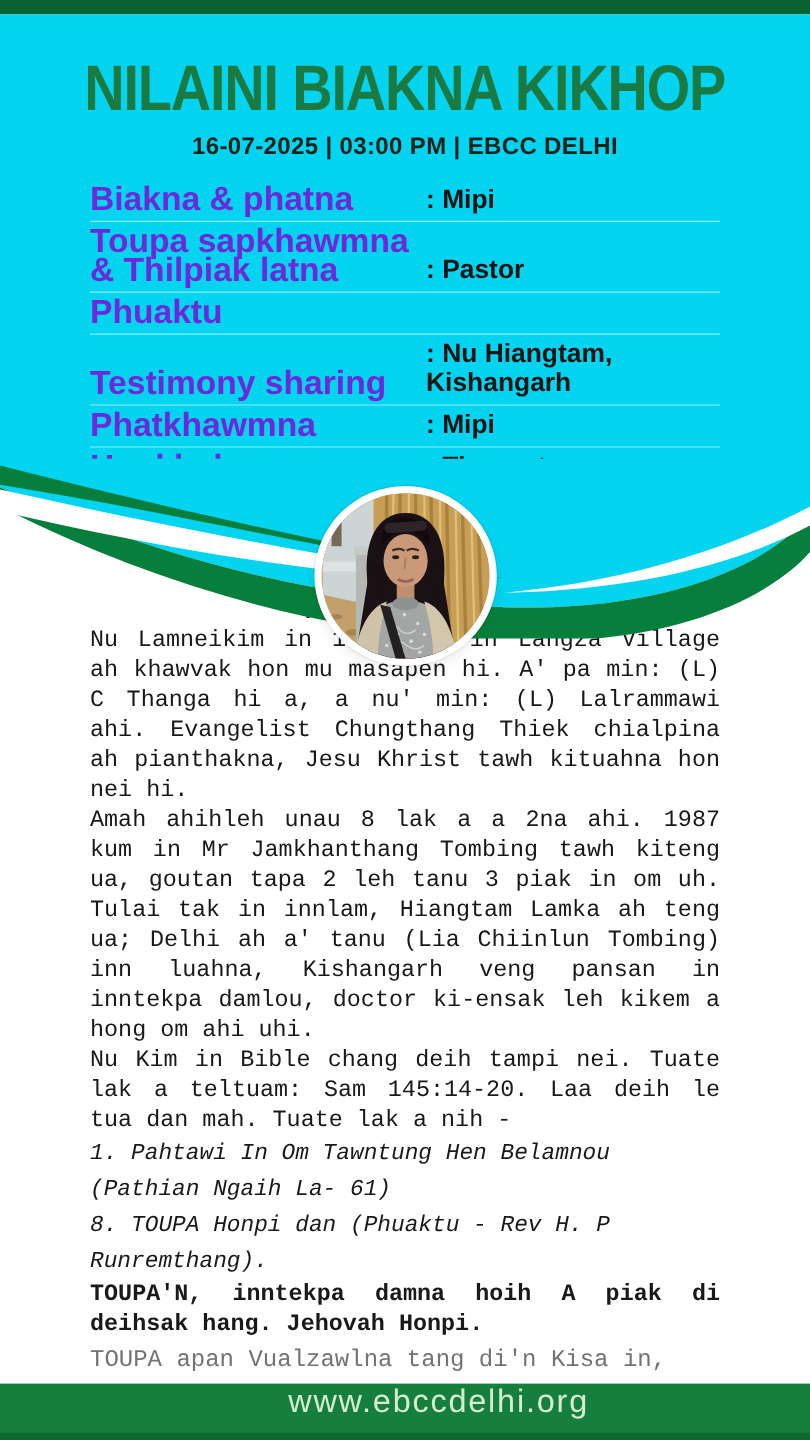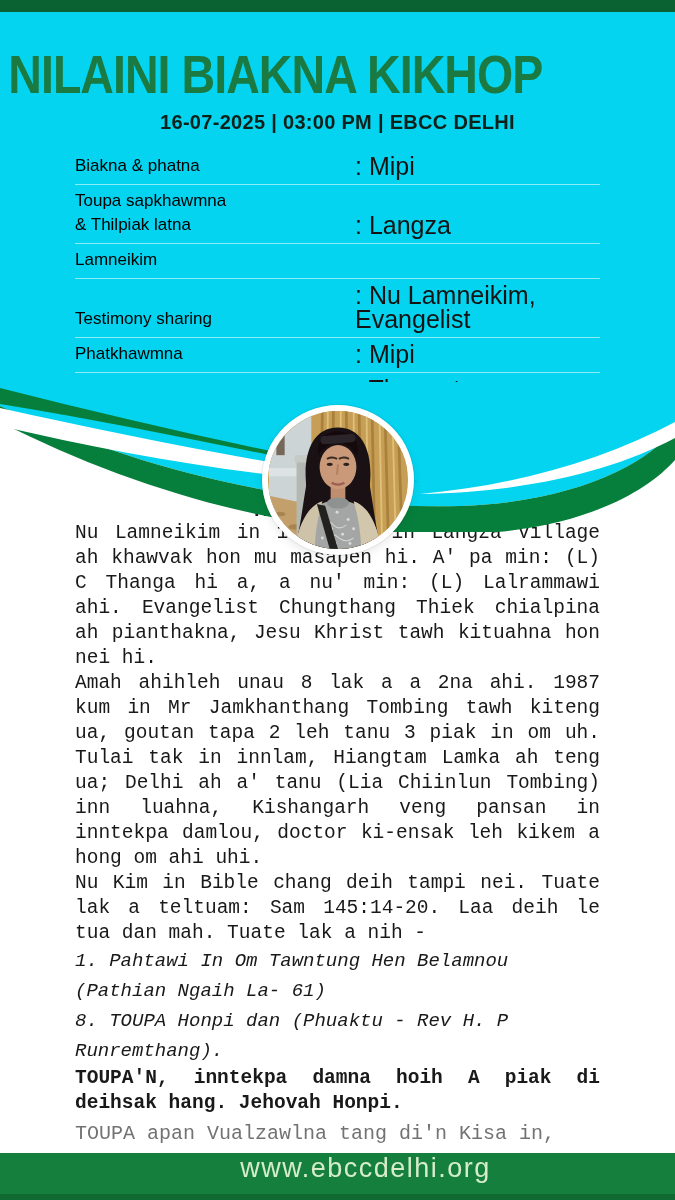--- a/index.html
+++ b/index.html
@@ -12,39 +12,39 @@
   .page{position:absolute;inset:0;}
 
   
   .top-bar{height:12px;background:#0a6132;}
 
   
   .cyan-section{
     height:371px;background:#04d4ef;position:relative;z-index:1;
   }
   .title{
-    padding-top:36px;text-align:left;
+    padding-top:36px;text-align:center;
     color:#1b7a42;font-size:48px;font-weight:700;letter-spacing:-1px;line-height:53px;
   }
   .title span{display:inline-block;transform:scaleY(1.12) scaleX(0.97);transform-origin:center;}
   .subtitle{
     margin-top:7px;text-align:center;color:#0d211a;
     font-size:20px;font-weight:700;letter-spacing:.3px;line-height:29px;
   }
   .program{margin:13px 75px 0 75px;}
   .program-row{
     display:flex;align-items:flex-end;
     padding:4px 0 6px 0;border-bottom:1px solid rgba(255,255,255,.55);
   }
   .program-row .lbl{
-    flex:0 0 280px;color:#000000;font-size:17px;font-weight:400;line-height:24px;
+    flex:0 0 280px;color:#6d28d9;font-size:28px;font-weight:700;line-height:24px;
     white-space:pre-line;
   }
   .program-row .val{
-    flex:1;color:#131313;font-size:25px;font-weight:400;line-height:24px;
+    flex:1;color:#131313;font-size:22px;font-weight:700;line-height:24px;
   }
 
   
   .wave{position:absolute;left:0;top:382px;width:675px;height:150px;z-index:2;display:block;}
 
   
   .photo-frame{
     position:absolute;z-index:3;left:50%;top:405px;transform:translateX(-50%);
     width:140px;height:138px;border:6px solid #ffffff;border-radius:50%;
     overflow:hidden;background:#c79e55;
@@ -93,30 +93,30 @@
     <div class="program">
 
         <div class="program-row">
           <div class="lbl">Biakna &amp; phatna</div>
           <div class="val">: Mipi</div>
         </div>
 
         <div class="program-row">
           <div class="lbl">Toupa sapkhawmna
 &amp; Thilpiak latna</div>
-          <div class="val">: Langza</div>
-        </div>
-
-        <div class="program-row">
-          <div class="lbl">Lamneikim</div>
+          <div class="val">: Pastor</div>
+        </div>
+
+        <div class="program-row">
+          <div class="lbl">Phuaktu</div>
         </div>
 
         <div class="program-row">
           <div class="lbl">Testimony sharing</div>
-          <div class="val">: Nu Lamneikim, Evangelist</div>
+          <div class="val">: Nu Hiangtam, Kishangarh</div>
         </div>
 
         <div class="program-row">
           <div class="lbl">Phatkhawmna</div>
           <div class="val">: Mipi</div>
         </div>
 
         <div class="program-row">
           <div class="lbl">Hunkhakna</div>
           <div class="val">: Thugentu</div>

